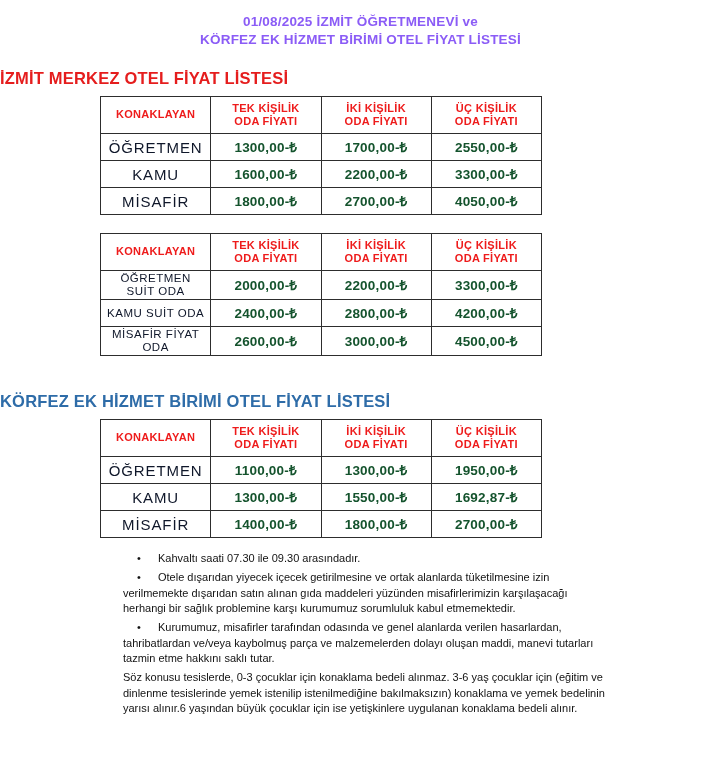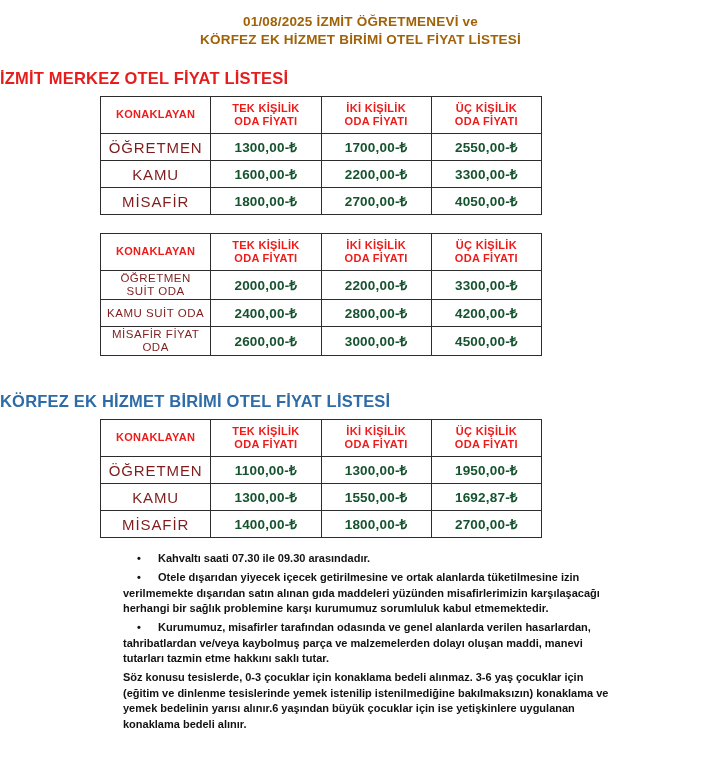--- a/index.html
+++ b/index.html
@@ -6,42 +6,42 @@
     --red:#e51d1d;
     --blue:#2e6ca8;
     --hdr-red:#ee1b1b;
     --ink:#161616;
   }
   html,body{margin:0;padding:0;background:#ffffff;}
   .page{
     width:721px;height:768px;background:#fff;position:relative;overflow:hidden;
     font-family:"Liberation Sans", sans-serif;color:var(--ink);
   }
-  .doc-title{padding-top:13px;text-align:center;font-weight:bold;font-size:13.5px;line-height:17.5px;color:#a16207;letter-spacing:0.2px;}
+  .doc-title{padding-top:13px;text-align:center;font-weight:bold;font-size:13.5px;line-height:17.5px;color:#8b5cf6;letter-spacing:0.2px;}
   .section-heading{text-align:left;font-weight:bold;font-size:16.5px;letter-spacing:0.2px;margin:0;}
   .section-heading.red{color:var(--red);margin-top:21px;}
   .section-heading.blue{color:var(--blue);margin-top:36px;}
   table.price-table{
     border-collapse:collapse;table-layout:fixed;width:442px;margin:8px 0 0 100px;
   }
   table.price-table.gap{margin-top:18px;}
   .price-table col{width:25%;}
   .price-table th,.price-table td{
     border:1.5px solid #2d2d2d;text-align:center;vertical-align:middle;padding:1px 2px;
   }
   .price-table th{
     height:34px;color:var(--hdr-red);font-weight:bold;font-size:11px;line-height:13.5px;
     white-space:pre-line;letter-spacing:0.3px;
   }
   .price-table td{height:24px;}
-  .price-table td:first-child{font-weight:400;font-size:15px;letter-spacing:0.9px;color:#7f1d1d;}
+  .price-table td:first-child{font-weight:400;font-size:15px;letter-spacing:0.9px;color:#0f172a;}
   .price-table td:not(:first-child){font-weight:bold;font-size:13.5px;letter-spacing:0.2px;color:#14532d;}
   .price-table.suit td:first-child{font-size:11.5px;letter-spacing:0.5px;}
   .price-table.suit td:first-child .cell-text{display:inline-block;max-width:100px;line-height:13px;}
-  .notes{margin:13px 4px 0 123px;width:489px;font-size:11px;font-weight:bold;line-height:15.5px;color:#121212;}
+  .notes{margin:13px 4px 0 123px;width:489px;font-size:11px;font-weight:normal;line-height:15.5px;color:#121212;}
   .notes p{margin:0 0 3.5px 0;}
   .bullet-marker{display:inline-block;width:35px;text-indent:14px;}
   .closing{margin-top:1px;}
 </style>
 </head>
 <body>
 
 <div class="page">
 
   <div class="doc-title">

